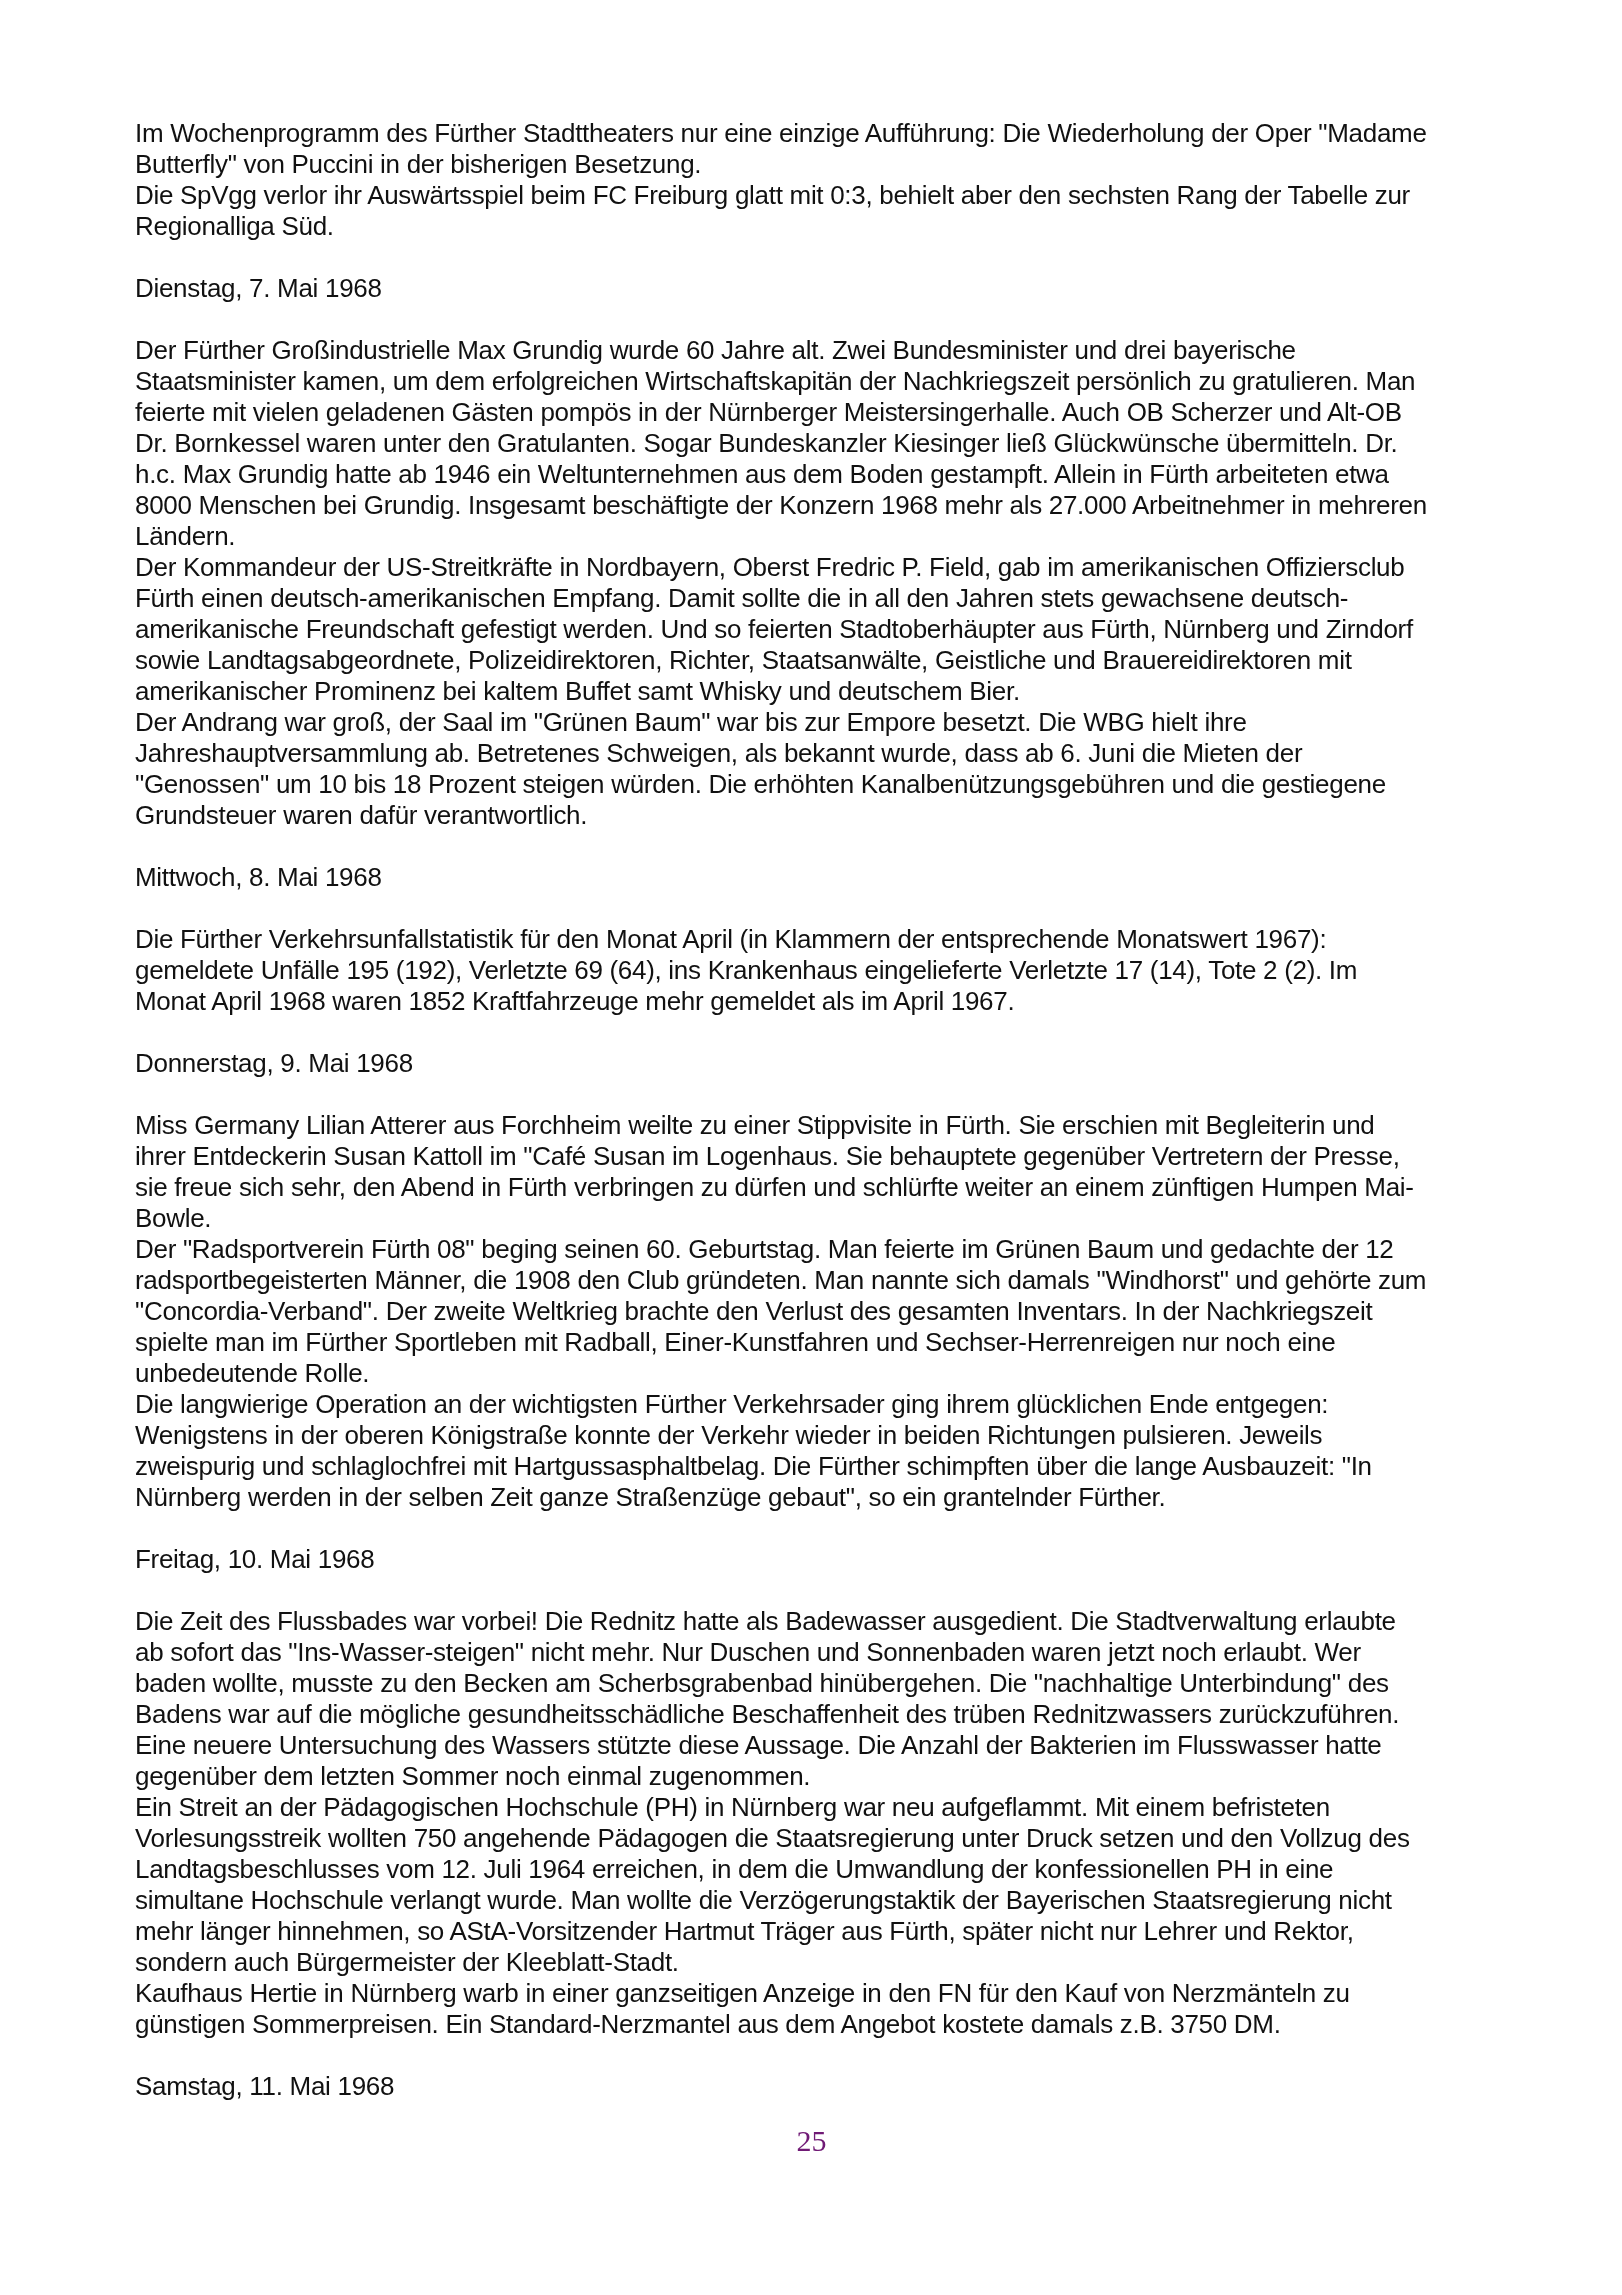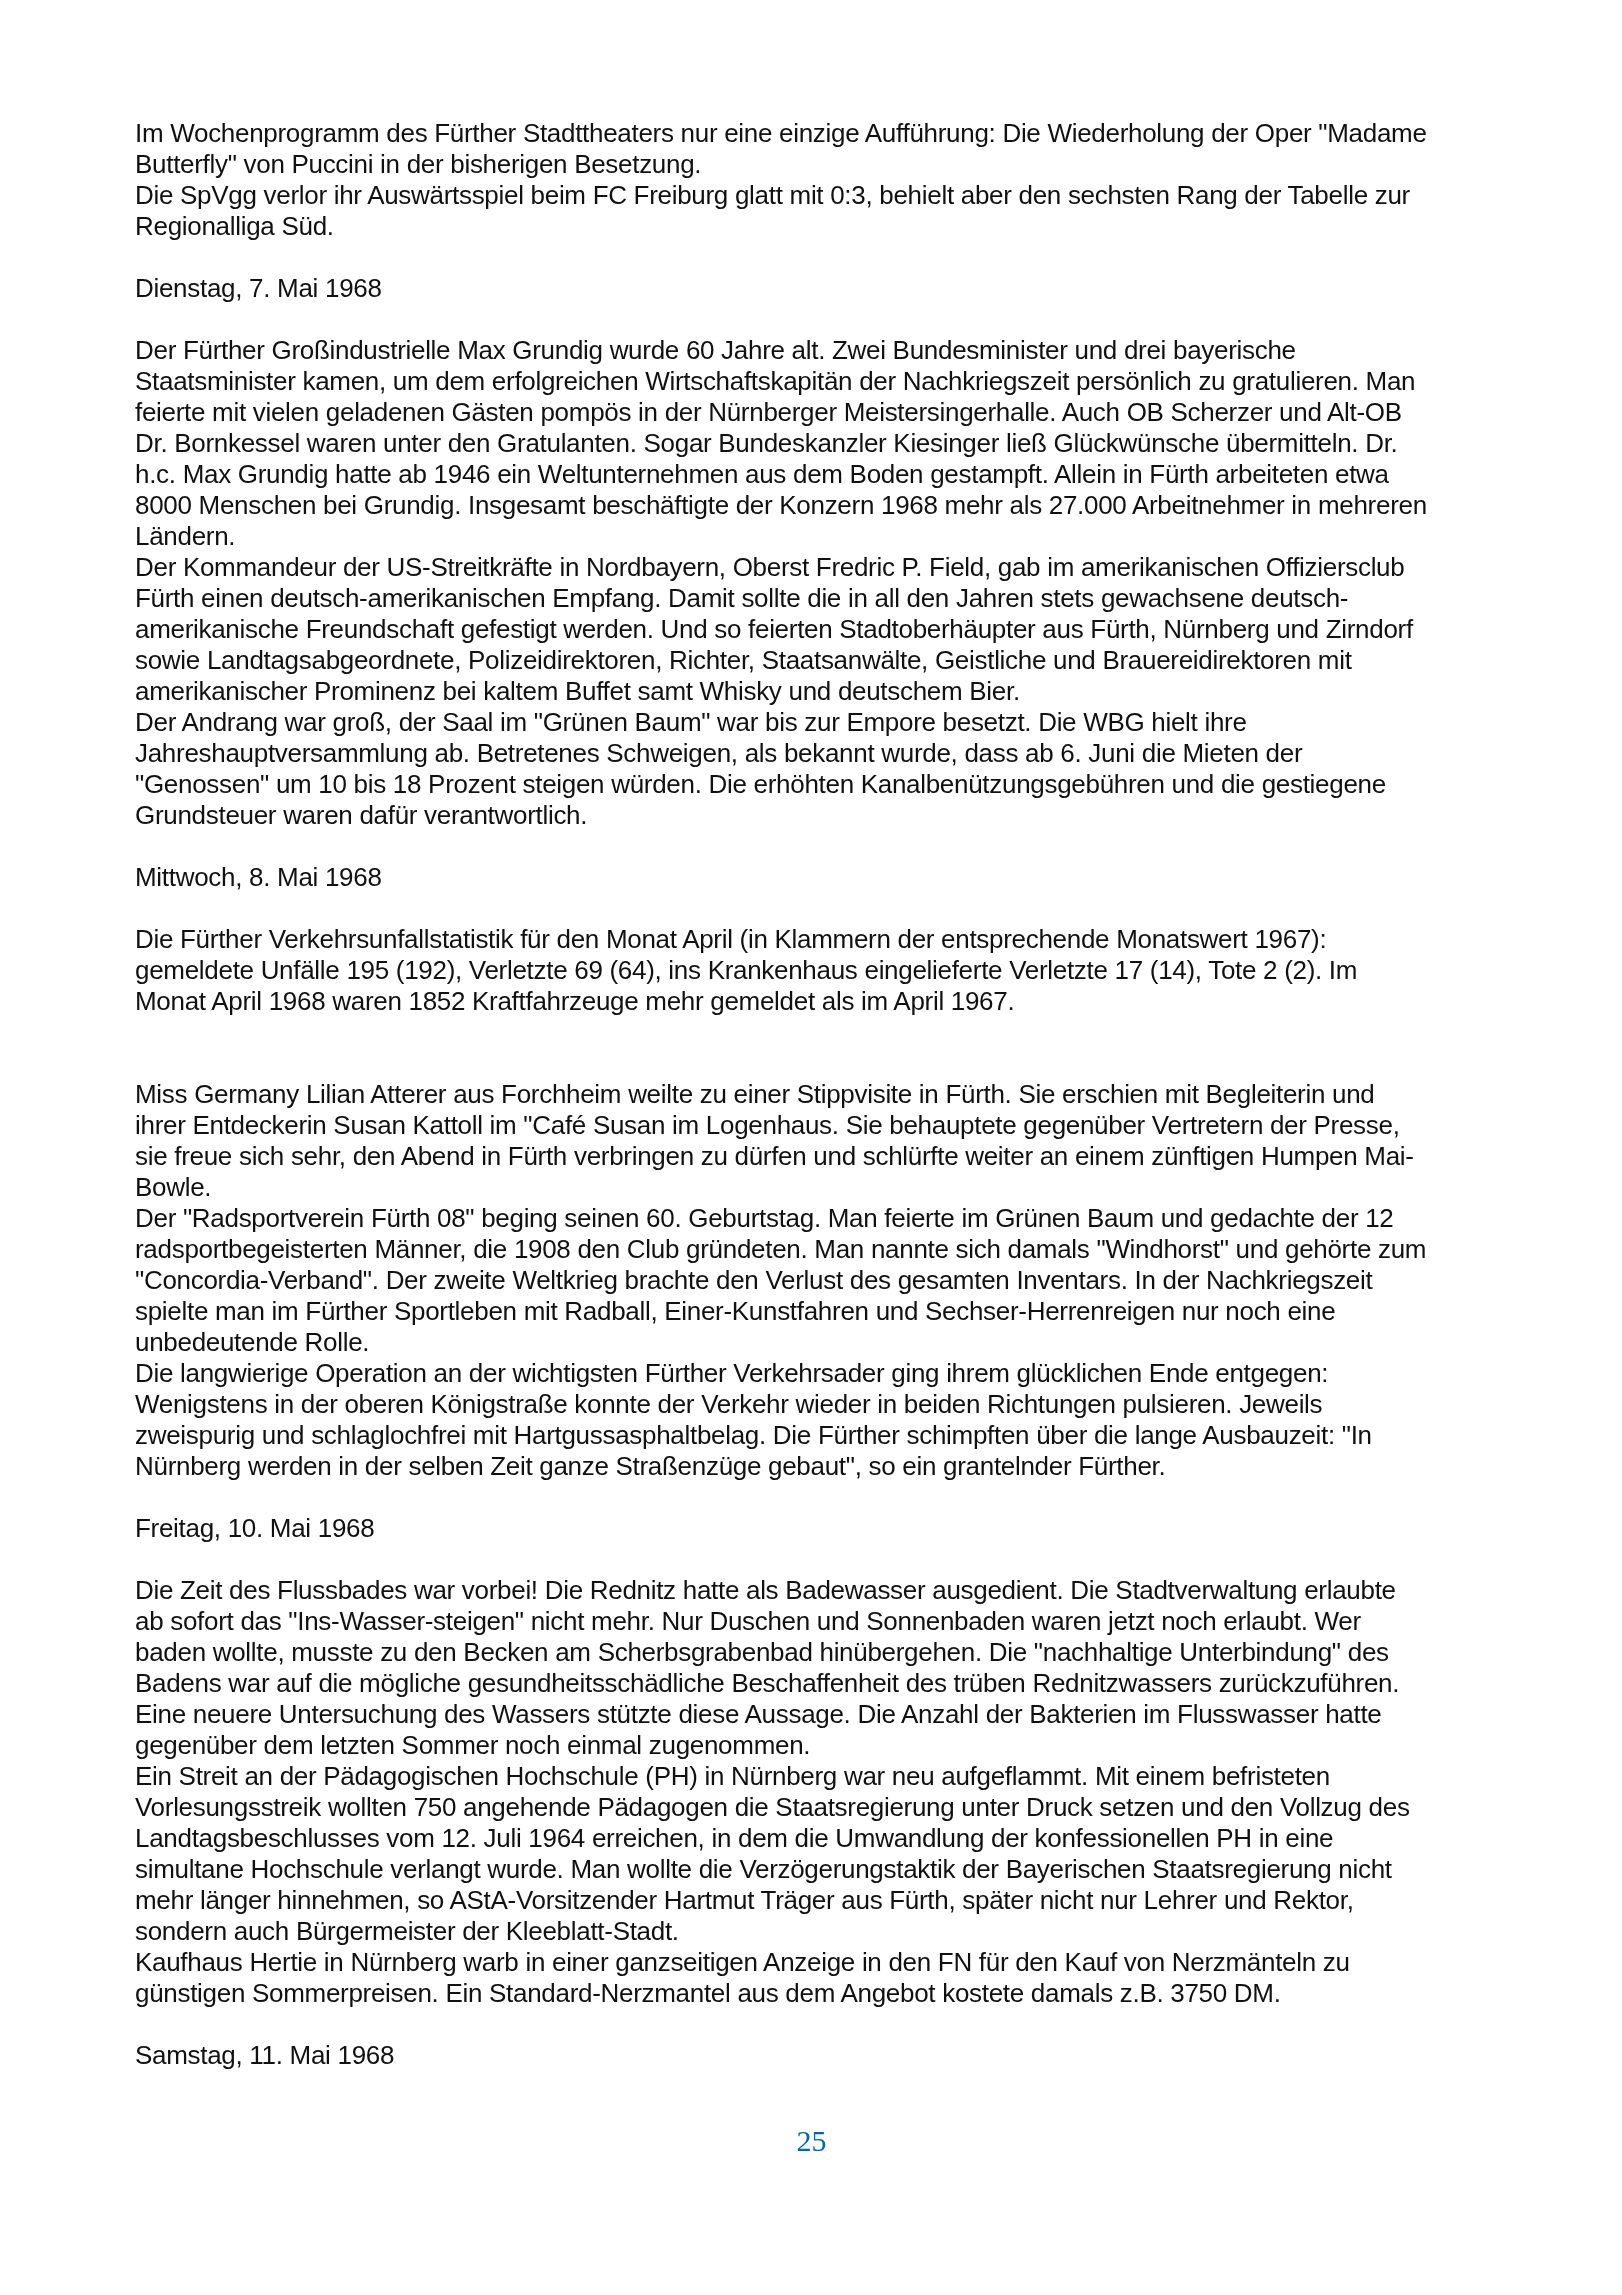--- a/index.html
+++ b/index.html
@@ -19,21 +19,21 @@
   .blank { display: block; height: 31px; }
   .heading { font-weight: normal; }
   .page-number {
     position: absolute;
     left: 0;
     width: 1623px;
     top: 2124px;
     text-align: center;
     font-family: "Liberation Serif", serif;
     font-size: 30px;
-    color: #0369a1;
+    color: #701a75;
   }
 </style>
 </head>
 <body>
 
 <div class="page">
 
   <div>
     <span class="line">Im Wochenprogramm des Fürther Stadttheaters nur eine einzige Aufführung: Die Wiederholung der Oper "Madame</span>
     <span class="line">Butterfly" von Puccini in der bisherigen Besetzung.</span>
@@ -72,20 +72,21 @@
 
   <span class="line heading">Mittwoch, 8. Mai 1968</span>
   <span class="blank"></span>
   <div>
     <span class="line">Die Fürther Verkehrsunfallstatistik für den Monat April (in Klammern der entsprechende Monatswert 1967):</span>
     <span class="line">gemeldete Unfälle 195 (192), Verletzte 69 (64), ins Krankenhaus eingelieferte Verletzte 17 (14), Tote 2 (2). Im</span>
     <span class="line">Monat April 1968 waren 1852 Kraftfahrzeuge mehr gemeldet als im April 1967.</span>
   </div>
   <span class="blank"></span>
 
+  <span class="line heading">Donnerstag, 9. Mai 1968</span>
   <span class="blank"></span>
   <div>
     <span class="line">Miss Germany Lilian Atterer aus Forchheim weilte zu einer Stippvisite in Fürth. Sie erschien mit Begleiterin und</span>
     <span class="line">ihrer Entdeckerin Susan Kattoll im "Café Susan im Logenhaus. Sie behauptete gegenüber Vertretern der Presse,</span>
     <span class="line">sie freue sich sehr, den Abend in Fürth verbringen zu dürfen und schlürfte weiter an einem zünftigen Humpen Mai-</span>
     <span class="line">Bowle.</span>
   </div>
   <div>
     <span class="line">Der "Radsportverein Fürth 08" beging seinen 60. Geburtstag. Man feierte im Grünen Baum und gedachte der 12</span>
     <span class="line">radsportbegeisterten Männer, die 1908 den Club gründeten. Man nannte sich damals "Windhorst" und gehörte zum</span>

